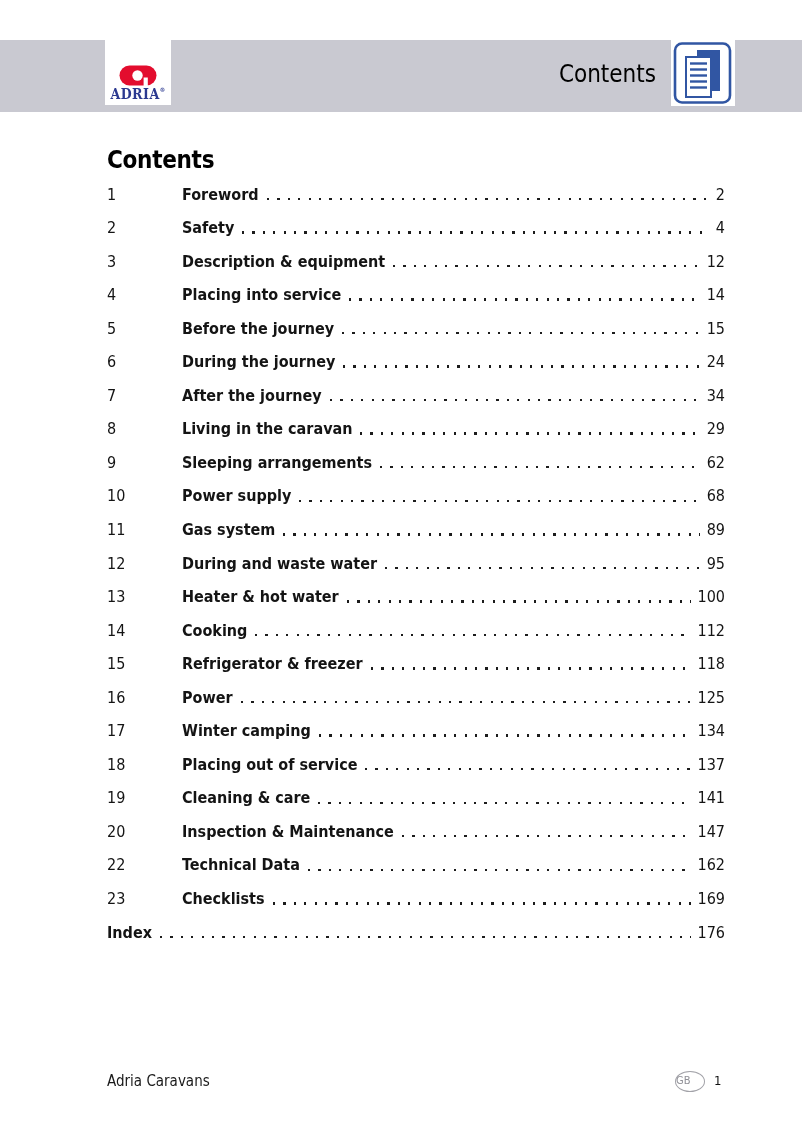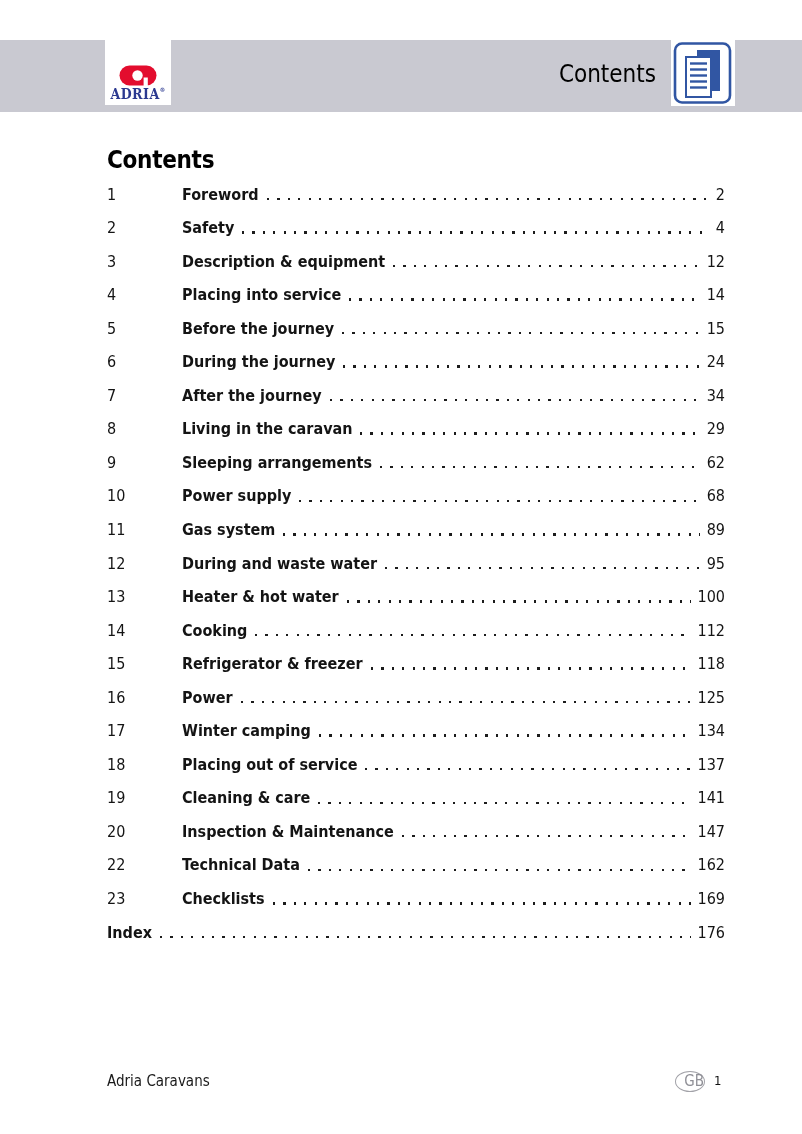--- a/index.html
+++ b/index.html
@@ -68,21 +68,21 @@
 
   
   .footer-company {
     position: absolute; left: 107px; top: 1074px;
     font-size: 15px; color: #1a1a1a; line-height: 1;
   }
   .gb-badge {
     position: absolute; left: 675px; top: 1071px;
     width: 30px; height: 21px;
     border: 1.4px solid #a2a2a8; border-radius: 50%;
-    color: #8f8f96; font-size: 15px; line-height: 18.5px; text-align: right;
+    color: #8f8f96; font-size: 11px; line-height: 18.5px; text-align: left;
   }
   .footer-pagenum {
     position: absolute; left: 714px; top: 1074px;
     font-size: 13px; color: #111; line-height: 1;
   }
 </style>
 </head>
 <body>
 
 <div class="page">

